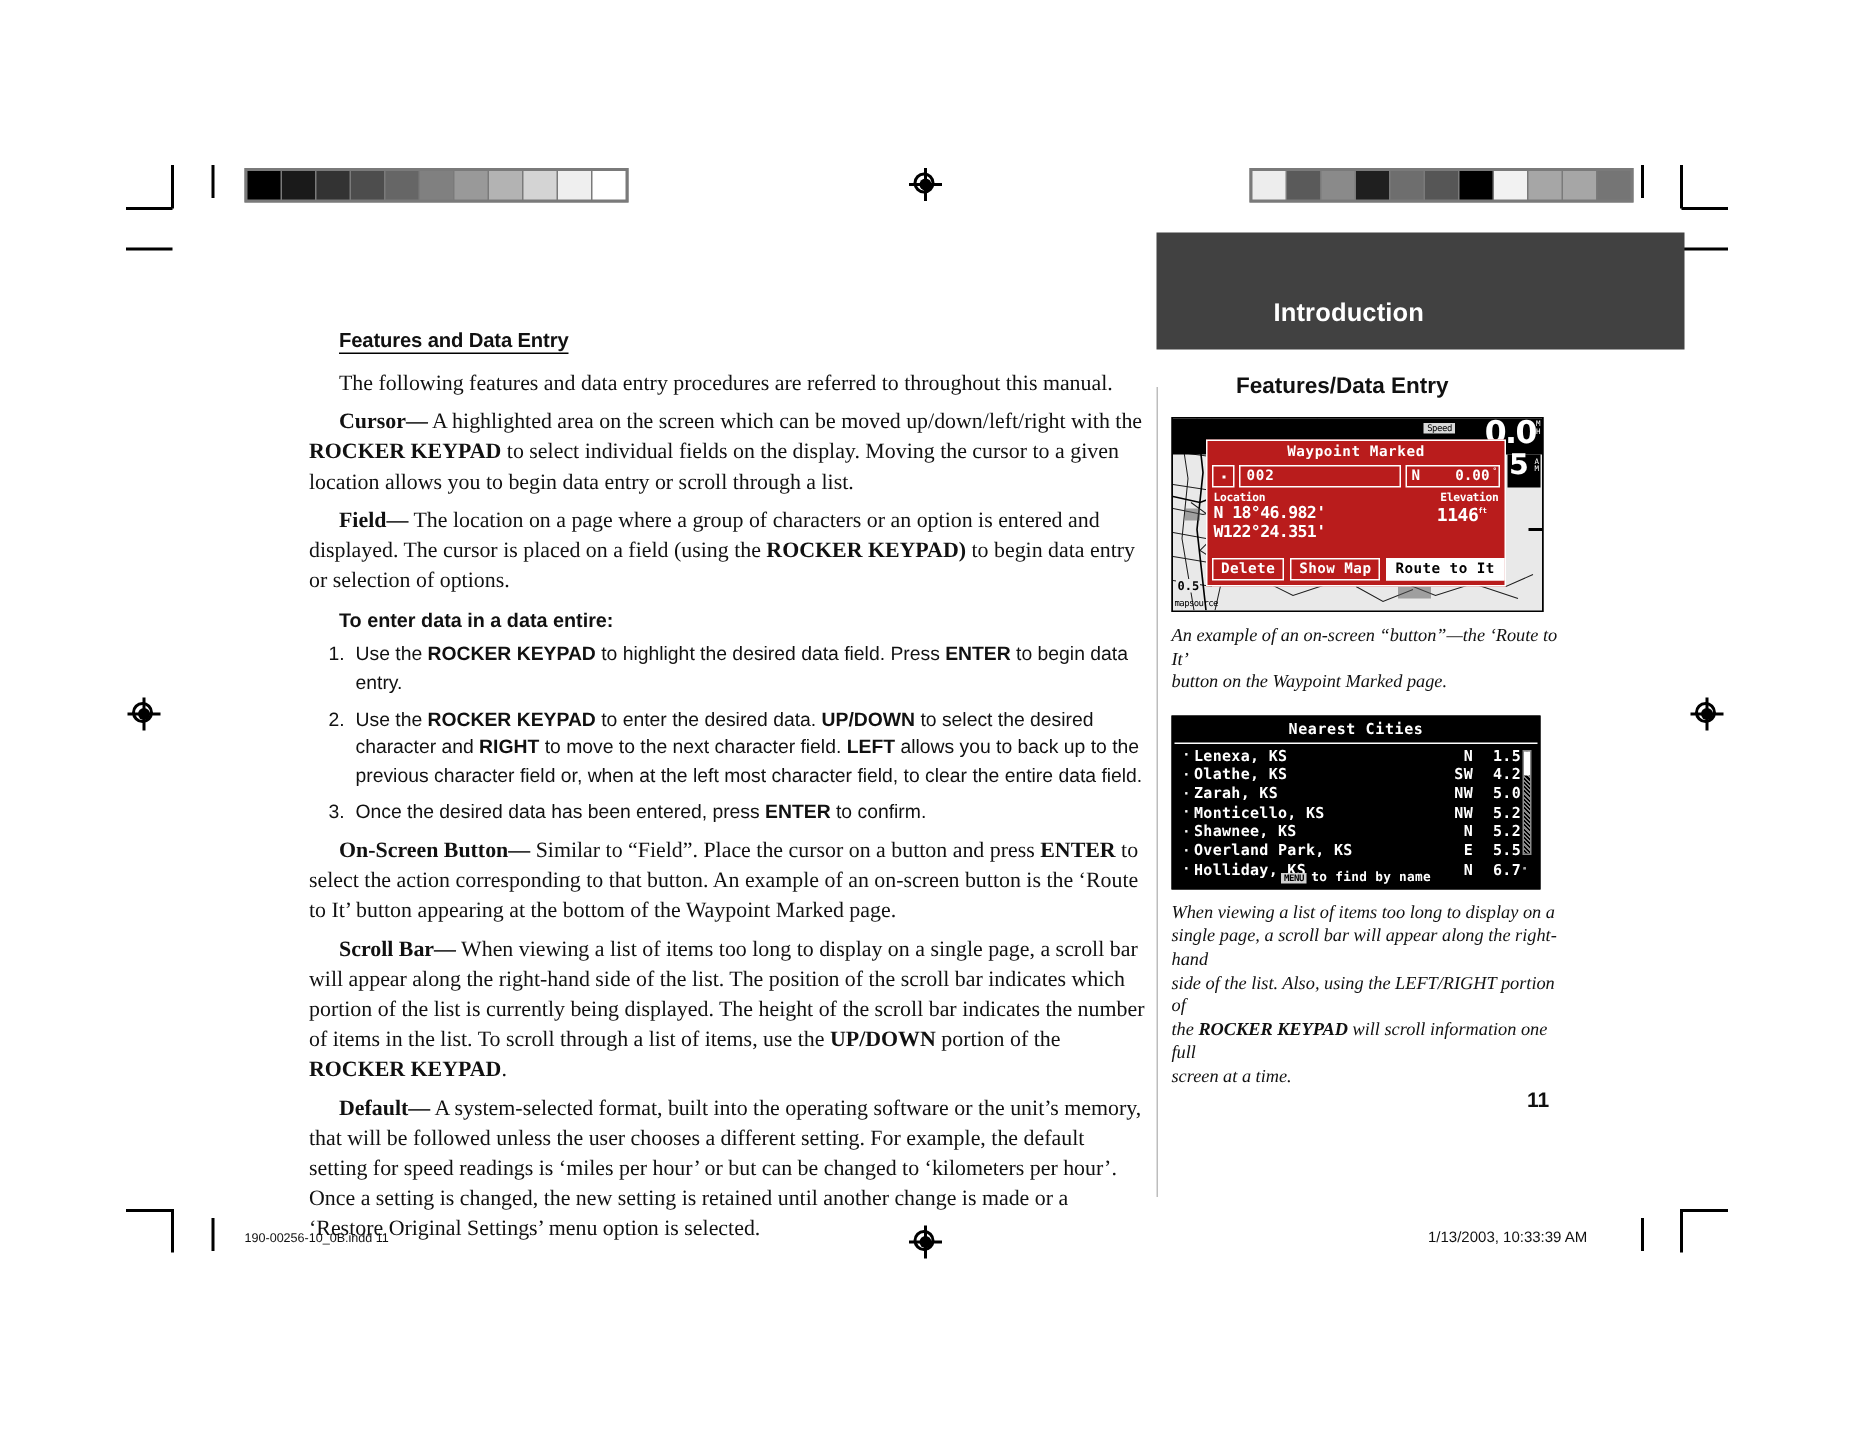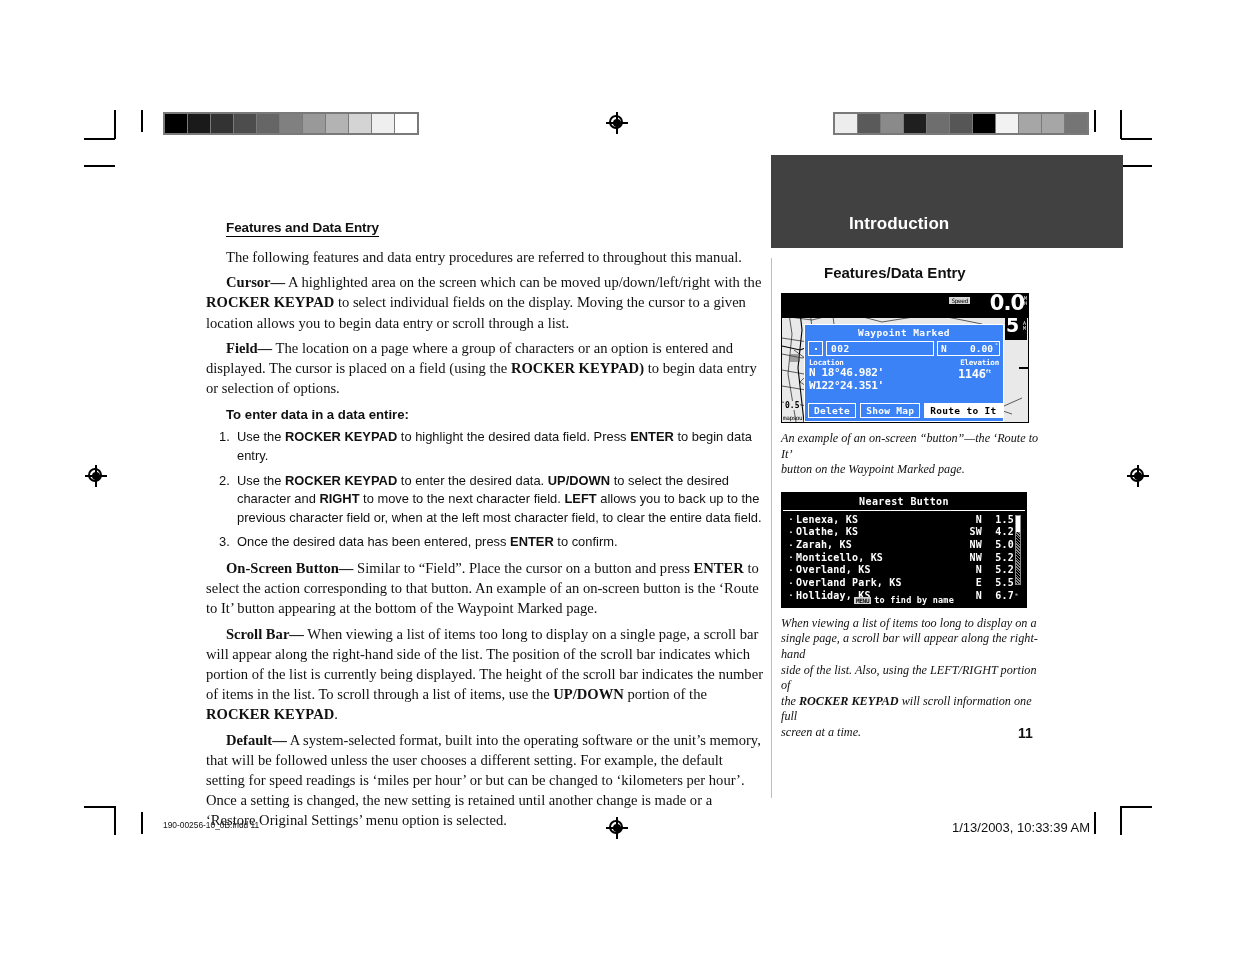--- a/index.html
+++ b/index.html
@@ -60,21 +60,21 @@
   }
   ol.steps li .num{position:absolute;left:13px;top:0;}
   ol.steps li b{font-weight:bold;}
 
   
   .vrule{position:absolute;left:771px;top:258px;width:1px;height:540px;background:#bdbdbd;}
 
   
   .sidebar{position:absolute;left:771px;top:155px;width:352px;}
   .tabbar{
-    width:352px;height:93px;background:#414141;
+    width:352px;height:78px;background:#414141;
     position:relative;
   }
   .tabbar .tab-title{
     position:absolute;left:78px;bottom:14px;
     color:#fff;font-family:"Liberation Sans",sans-serif;
     font-size:17px;font-weight:bold;letter-spacing:0.1px;
   }
   .side-head{
     margin:16px 0 0 53px;
     font-family:"Liberation Sans",sans-serif;
@@ -114,22 +114,22 @@
   }
   .sat-box .n{
     position:absolute;left:1px;top:-4px;font-family:"DejaVu Sans",sans-serif;
     font-weight:bold;font-size:19px;
   }
   .sat-box .u{
     position:absolute;right:1px;top:3px;font-family:"DejaVu Sans Mono",monospace;
     font-size:5px;line-height:5px;
   }
   .wp-dialog{
-    position:absolute;left:22px;top:30px;width:200px;height:98px;
-    background:#3b82f6;border:1px solid #fff;box-sizing:border-box;
+    position:absolute;left:22px;top:14px;width:200px;height:98px;
+    background:#b91c1c;border:1px solid #fff;box-sizing:border-box;
     color:#fff;font-family:"DejaVu Sans Mono",monospace;
   }
   .wp-title{
     text-align:center;font-size:9.5px;font-weight:bold;padding-top:2px;letter-spacing:0.4px;
   }
   .wp-row{
     display:flex;align-items:center;margin:3px 3px 0 3px;height:15px;
   }
   .wp-sym{
     width:15px;height:15px;border:1px solid #fff;box-sizing:border-box;
@@ -224,21 +224,21 @@
     font-family:"Liberation Sans",sans-serif;font-size:14px;font-weight:bold;color:#111;
   }
 
   
   .footer-left{
     position:absolute;left:163px;top:820px;
     font-family:"Liberation Sans",sans-serif;font-size:8.4px;color:#111;
   }
   .footer-right{
     position:absolute;left:952px;top:820px;
-    font-family:"Liberation Sans",sans-serif;font-size:13px;color:#111;
+    font-family:"Liberation Sans",sans-serif;font-size:10px;color:#111;
   }
 </style>
 </head>
 <body>
 
 <div class="page">
 
   <div class="crop" style="left:114px;top:110px;width:1.6px;height:29px;"></div>
   <div class="crop" style="left:84px;top:138px;width:31px;height:1.6px;"></div>
   <div class="crop" style="left:84px;top:165px;width:31px;height:1.6px;"></div>
@@ -447,21 +447,21 @@
           </div>
       </div>
     </div>
 
     <div class="side-cap">
       <span>An example of an on-screen “button”—the ‘Route to It’</span><br>
       <span>button on the Waypoint Marked page.</span>
     </div>
 
     <div class="gps2">
-      <div class="nc-title">Nearest Button</div>
+      <div class="nc-title">Nearest Cities</div>
       <div class="nc-list" id="ncList">
           <div class="nc-row">
             <span class="bul">·</span>
             <span class="nm">Lenexa, KS</span>
             <span class="dir">N</span>
             <span class="dist">1.5</span>
             <span class="un">ᵐ</span>
           </div>
           <div class="nc-row">
             <span class="bul">·</span>
@@ -479,21 +479,21 @@
           </div>
           <div class="nc-row">
             <span class="bul">·</span>
             <span class="nm">Monticello, KS</span>
             <span class="dir">NW</span>
             <span class="dist">5.2</span>
             <span class="un">ᵐ</span>
           </div>
           <div class="nc-row">
             <span class="bul">·</span>
-            <span class="nm">Overland, KS</span>
+            <span class="nm">Shawnee, KS</span>
             <span class="dir">N</span>
             <span class="dist">5.2</span>
             <span class="un">ᵐ</span>
           </div>
           <div class="nc-row">
             <span class="bul">·</span>
             <span class="nm">Overland Park, KS</span>
             <span class="dir">E</span>
             <span class="dist">5.5</span>
             <span class="un">ᵐ</span>

